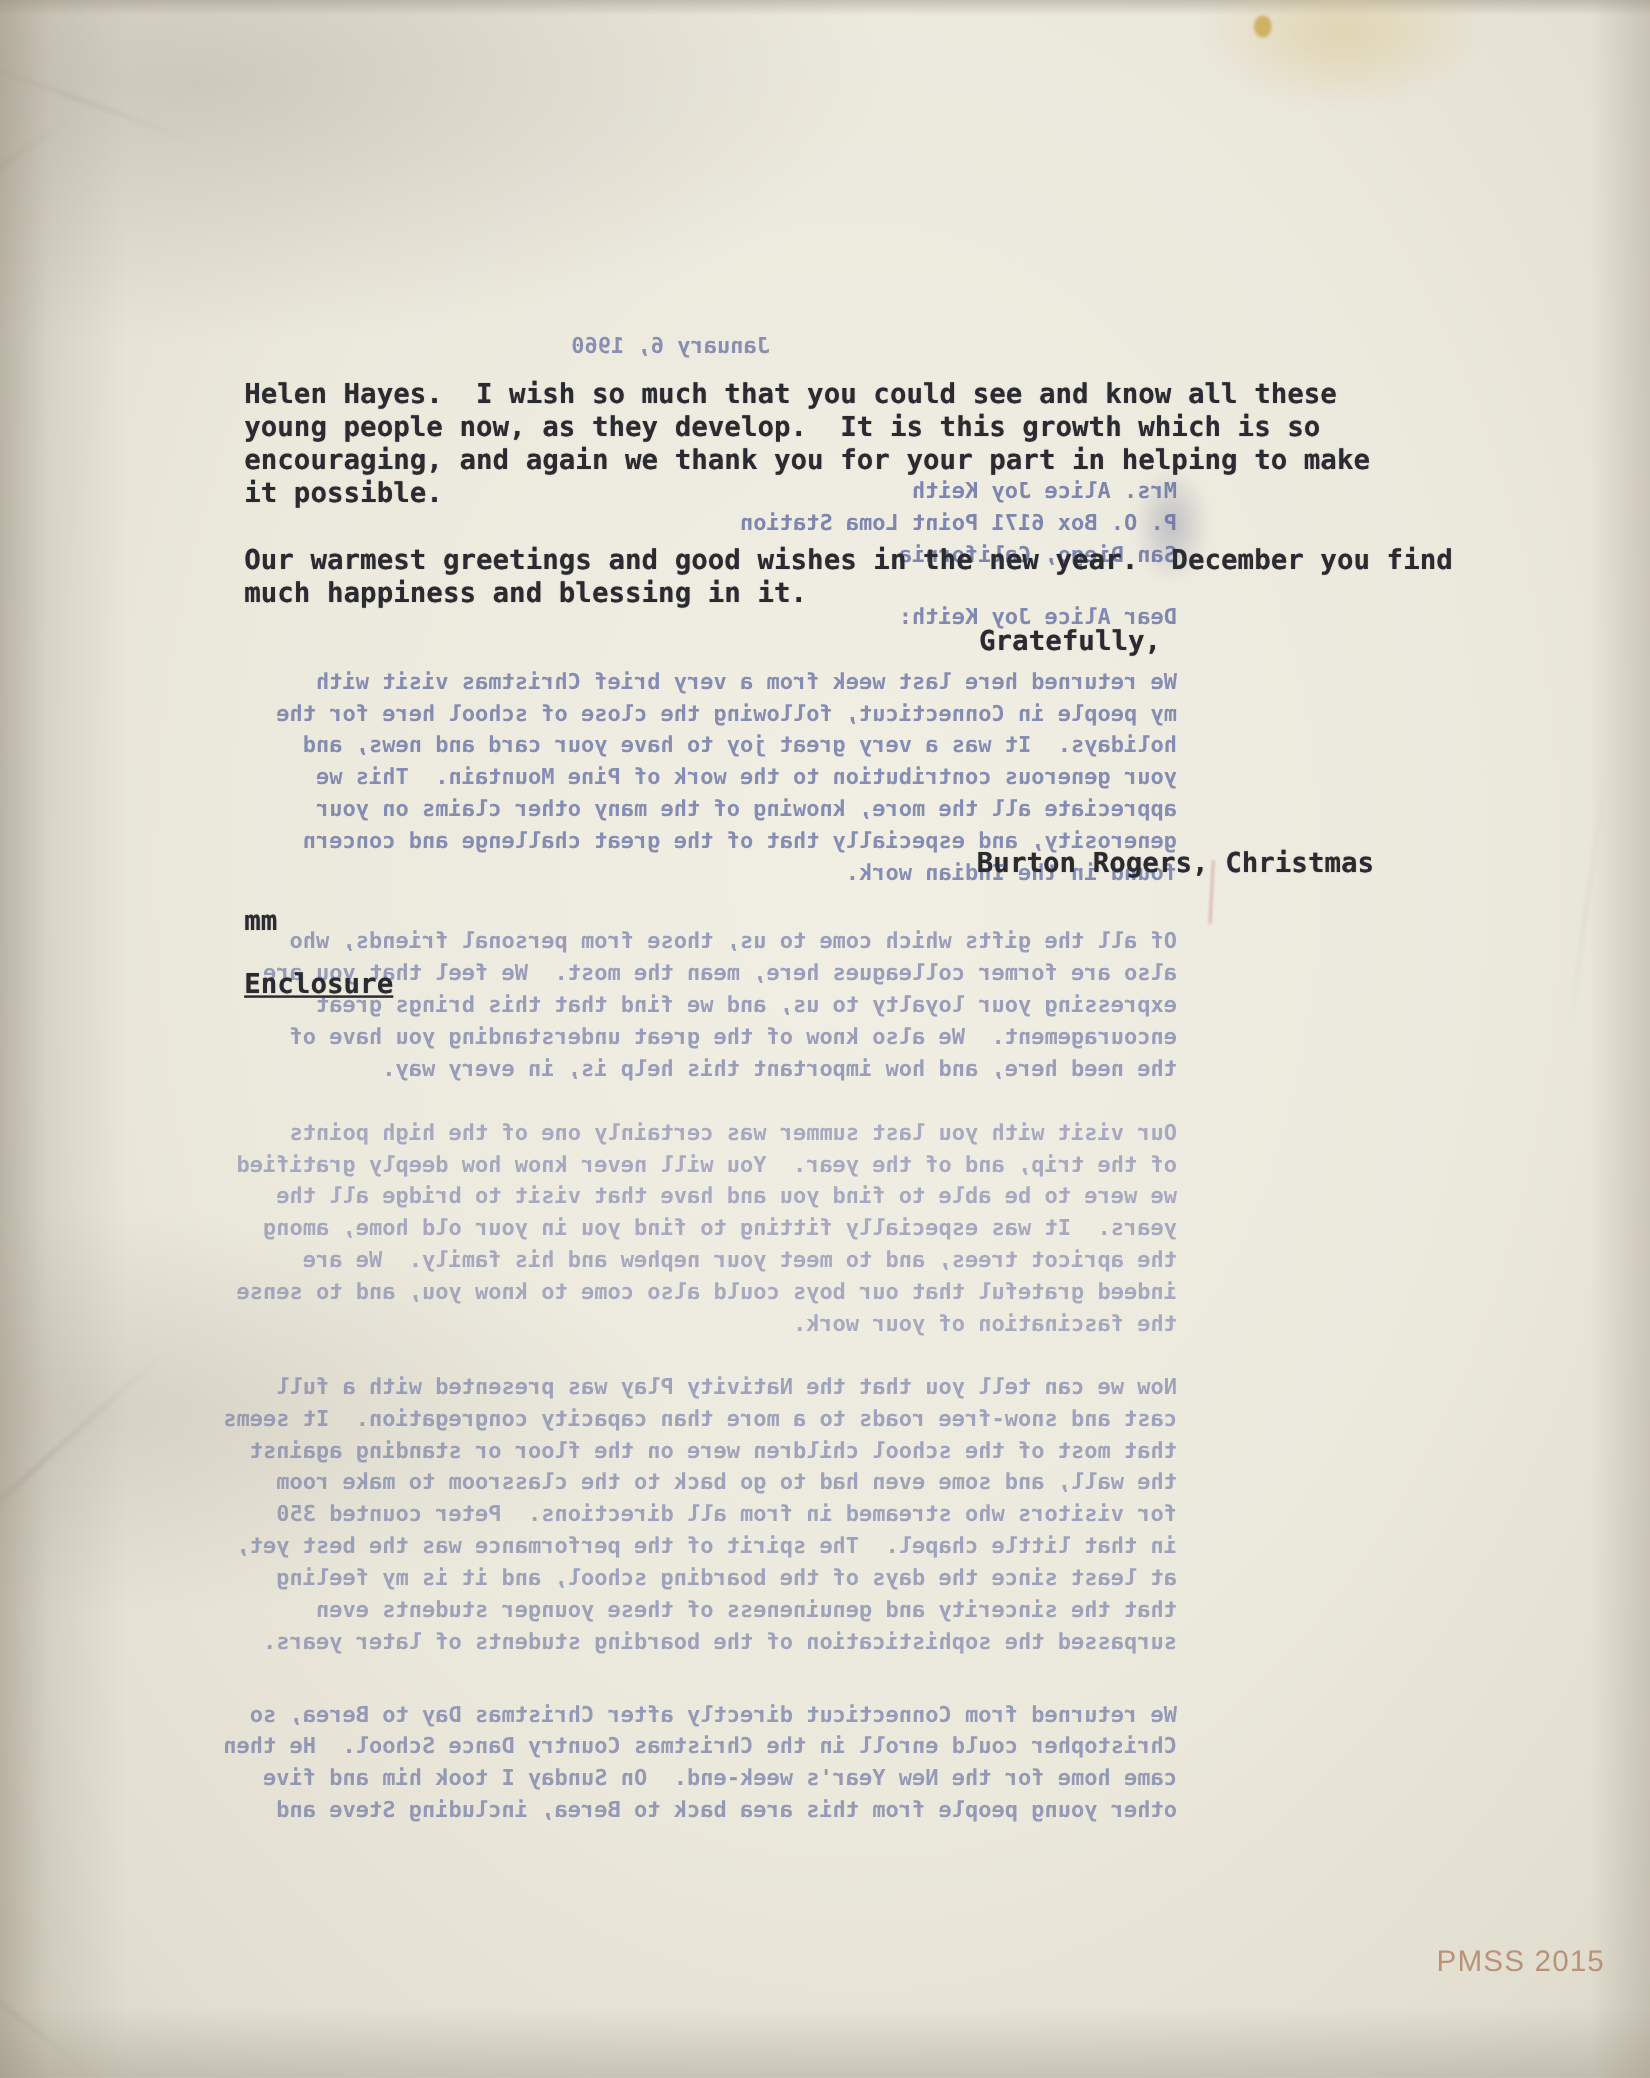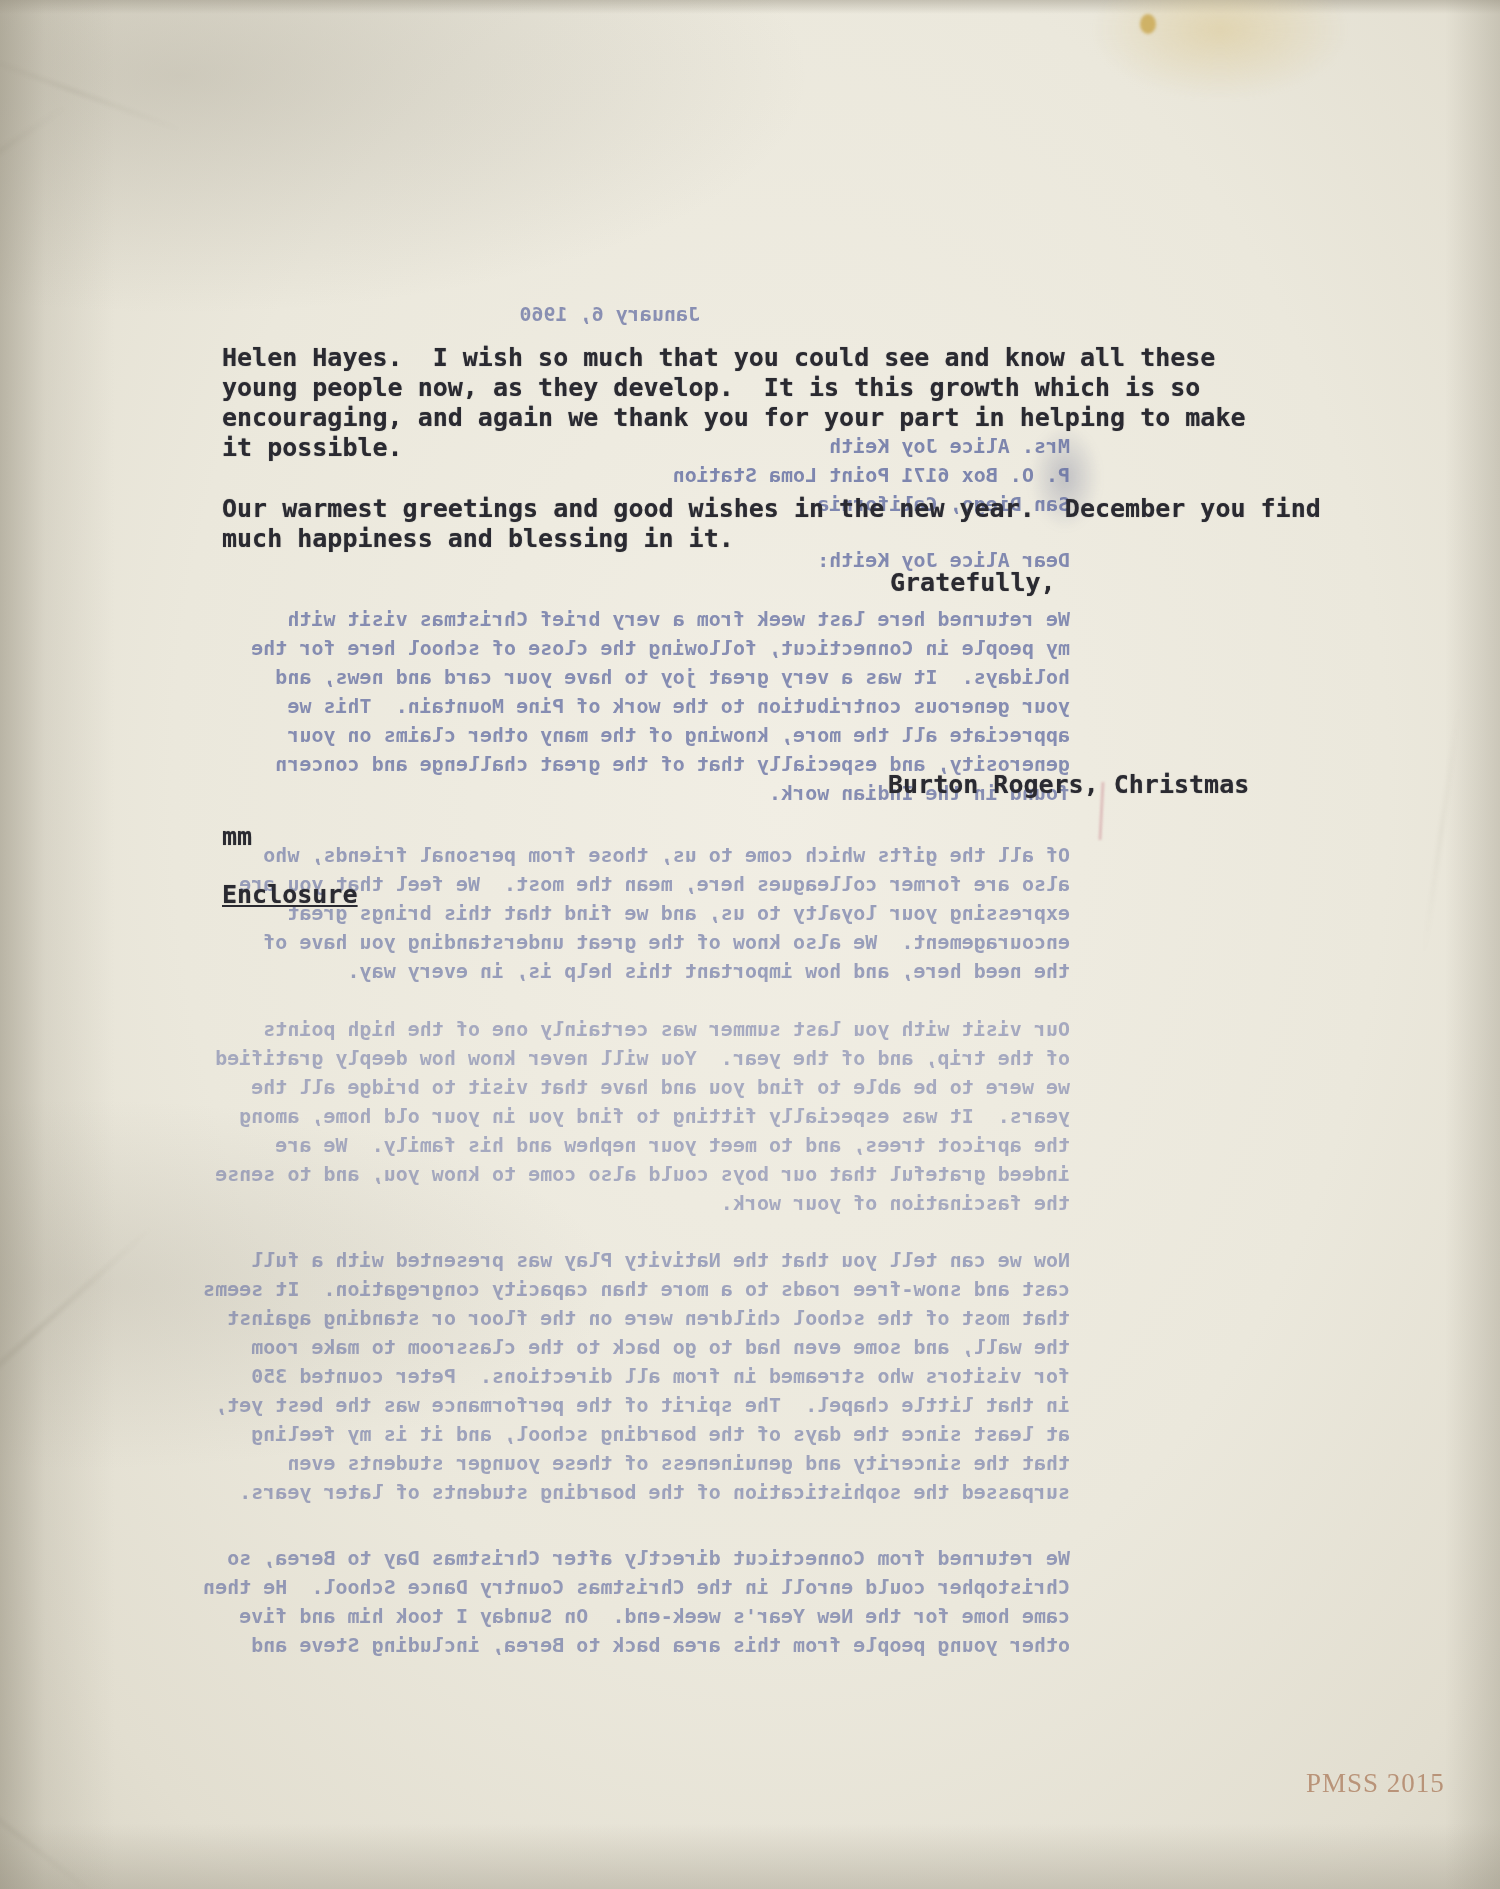--- a/index.html
+++ b/index.html
@@ -36,21 +36,21 @@
   .v-date{font-size:26px;line-height:30px;opacity:.7;}
   .v-address{opacity:.78;}
   .v-salutation{opacity:.75;}
   .v-p1{opacity:.72;}
   .v-p2{opacity:.6;}
   .v-p3{opacity:.5;}
   .v-p4{opacity:.55;}
   .v-p5{opacity:.62;}
   .watermark{
     position:absolute;left:1306px;top:1768px;
-    font-family:Liberation Serif, serif;
+    font-family:Liberation Sans, sans-serif;
     font-size:27px;letter-spacing:1px;color:#b2876a;opacity:.85;
   }
   .crease{position:absolute;background:linear-gradient(180deg,rgba(125,119,102,0),rgba(125,119,102,.45),rgba(125,119,102,0));filter:blur(2px);}
   .stain-tr{
     position:absolute;left:1090px;top:-40px;width:260px;height:140px;border-radius:50%;
     background:radial-gradient(ellipse at center, rgba(217,196,138,.5), rgba(217,196,138,0) 70%);
     filter:blur(3px);
   }
   .stain-dot{
     position:absolute;left:1140px;top:14px;width:16px;height:20px;border-radius:50%;

